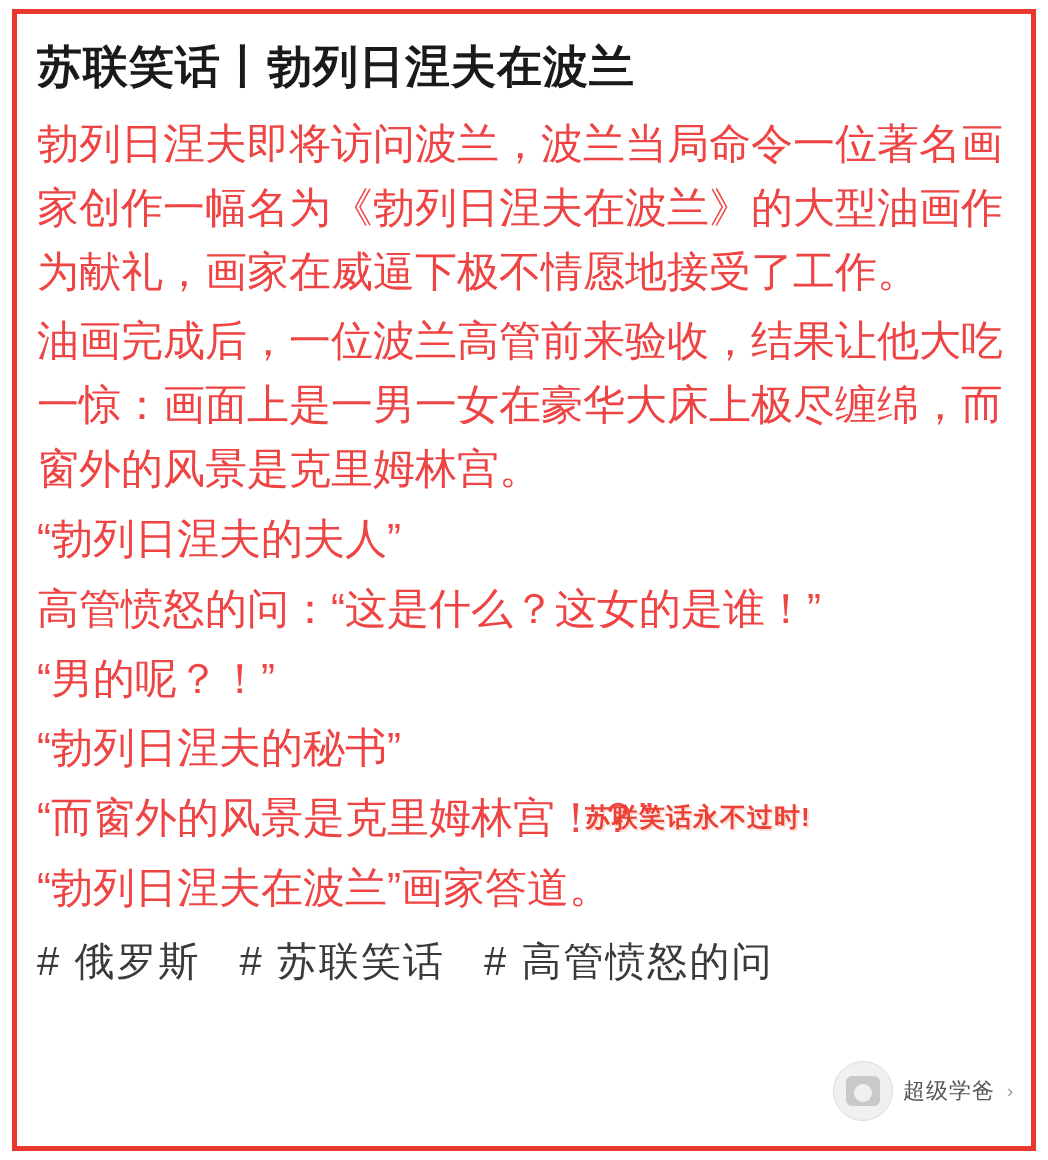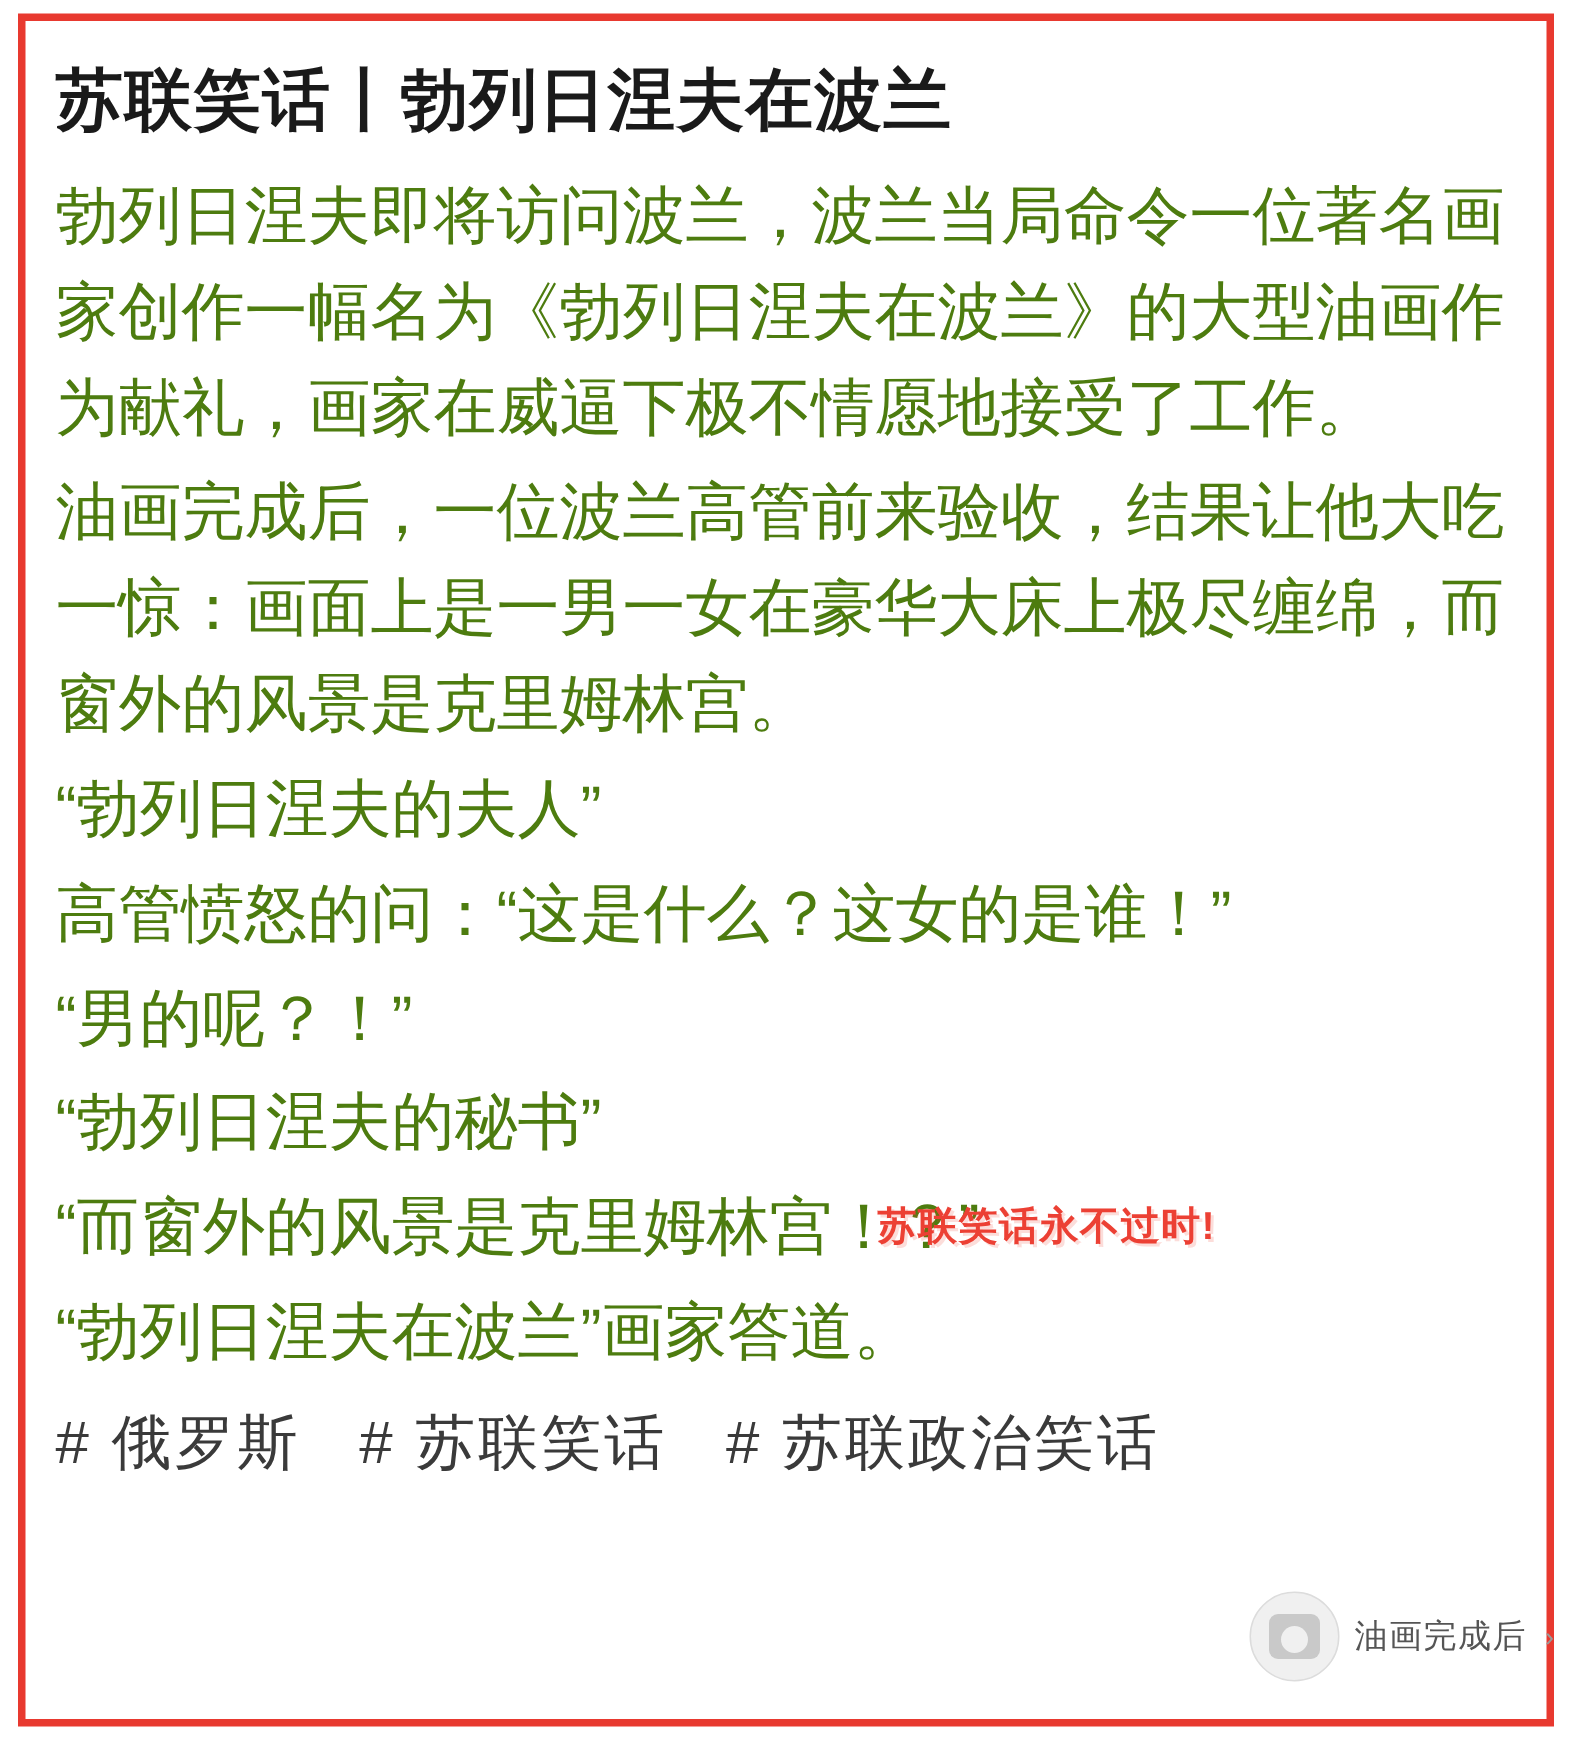--- a/index.html
+++ b/index.html
@@ -41,21 +41,21 @@
     letter-spacing: 1px;
     line-height: 1.2;
     margin: 8px 0 18px 0;
     white-space: nowrap;
   }
 
   .body-text p {
     margin: 0 0 6px 0;
     font-size: 42px;
     line-height: 1.52;
-    color: #4d7c0f;
+    color: #ef4444;
     letter-spacing: 0px;
   }
 
   .para-block {
     margin-bottom: 4px;
   }
 
   .tags {
     font-size: 40px;
     color: #3a3a3a;
@@ -153,25 +153,25 @@
         <p>“男的呢？！”</p>
         <p>“勃列日涅夫的秘书”</p>
         <p>“而窗外的风景是克里姆林宫！？”</p>
         <p>“勃列日涅夫在波兰”画家答道。</p>
       </div>
     </div>
 
     <div class="tags">
       <span class="tag"><span class="hash">#</span> <span>俄罗斯</span></span>
       <span class="tag"><span class="hash">#</span> <span>苏联笑话</span></span>
-      <span class="tag"><span class="hash">#</span> <span>苏联政治笑话</span></span>
+      <span class="tag"><span class="hash">#</span> <span>高管愤怒的问</span></span>
     </div>
 
   </div>
 
   <div class="slogan">苏联笑话永不过时!</div>
 
   <div class="badge">
     <div class="badge-logo"></div>
-    <div class="badge-text">油画完成后</div>
+    <div class="badge-text">超级学爸</div>
     <div class="chevron">›</div>
   </div>
 </div>
 
 </body></html>

